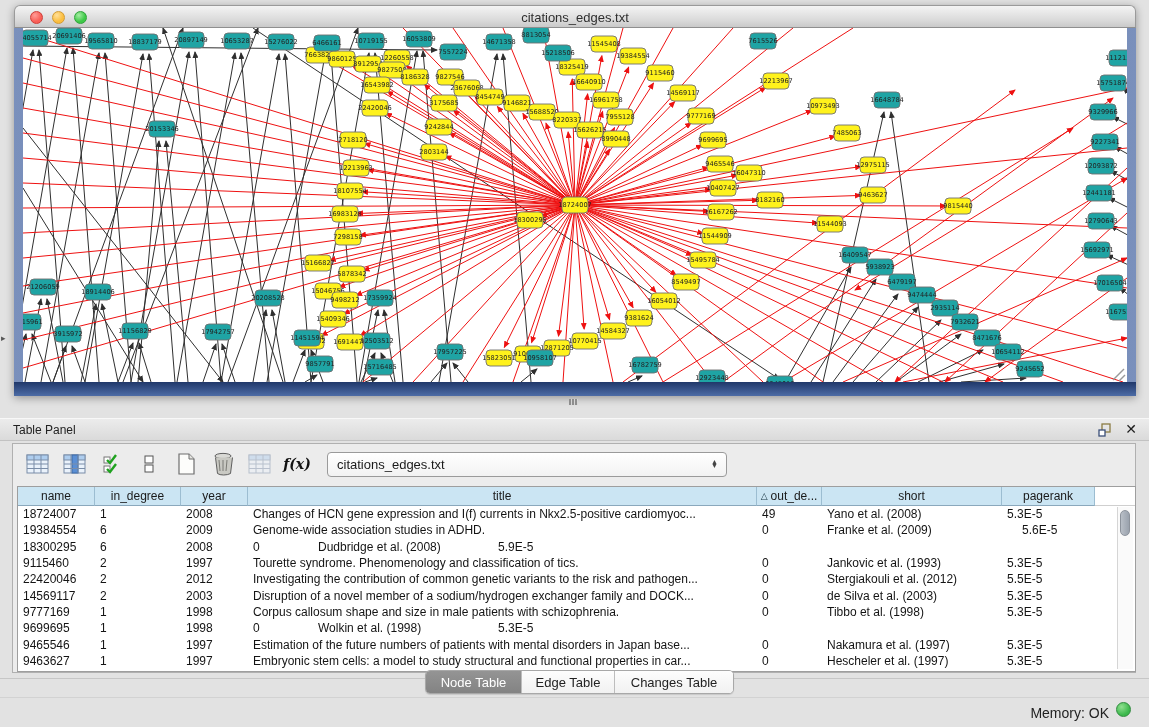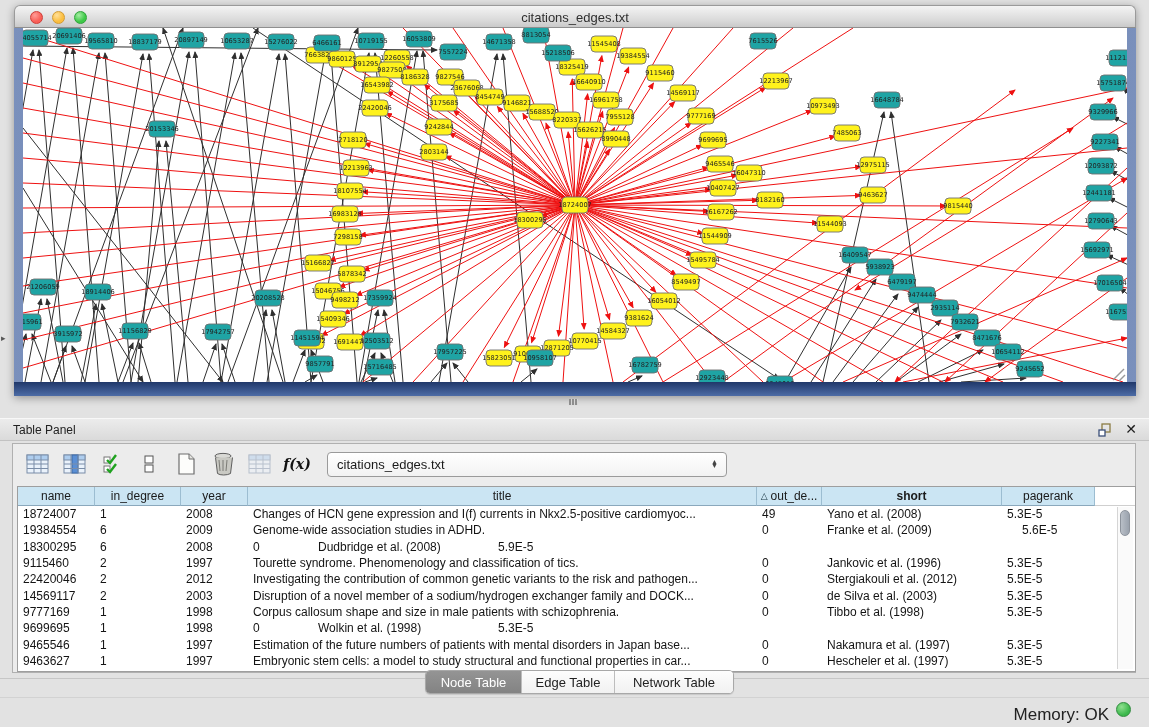--- a/index.html
+++ b/index.html
@@ -65,21 +65,21 @@
   .tabs-line{position:absolute;left:0;top:260px;width:100%;height:1px;background:#c6c6c6;}
   .tabs-line2{position:absolute;left:0;top:279px;width:100%;height:1px;background:#d2d2d2;}
   .seg-tabs{position:absolute;left:425px;top:252px;height:22px;display:flex;border:1px solid #a8a8a8;
       border-radius:5px;overflow:hidden;background:#fbfbfb;box-shadow:0 1px 1px rgba(0,0,0,.12);}
   .seg{font-size:13px;display:flex;align-items:center;justify-content:center;color:#222;
       border-right:1px solid #bdbdbd;cursor:pointer;background:linear-gradient(#fdfdfd,#f1f1f1);}
   .seg:last-child{border-right:none;}
   .seg.active{background:linear-gradient(#949494,#838383);color:#fff;}
   
   .statusbar{position:absolute;left:0;top:280px;width:100%;height:29px;}
-  .mem-label{position:absolute;right:40px;top:7px;font-size:17px;color:#222;}
+  .mem-label{position:absolute;right:40px;top:7px;font-size:14px;color:#222;}
   .mem-dot{position:absolute;right:18px;top:4px;width:15px;height:15px;border-radius:50%;
       background:radial-gradient(circle at 35% 30%,#8fe08f,#3cb84c 65%);border:1px solid #2e8b3c;box-sizing:border-box;}
   
   .mini-ic{display:block;}
 </style>
 </head>
 <body>
 
 <div class="net-window">
   <div class="titlebar">
@@ -632,21 +632,21 @@
           <div class="th" style="width: 67px;">
             <span>year</span>
           </div>
           <div class="th" style="width: 509px;">
             <span>title</span>
           </div>
           <div class="th" style="width: 65px;">
             <span class="sort-glyph">△</span>
             <span>out_de...</span>
           </div>
-          <div class="th" style="width: 180px; font-weight: bold;">
+          <div class="th" style="width: 180px;">
             <span>short</span>
           </div>
           <div class="th" style="width: 93px;">
             <span>pagerank</span>
           </div>
           <div class="th filler"></div>
         </div>
       <div id="tbody">
           <div class="trow">
             <div class="td" style="width: 77px;">18724007</div>
@@ -673,21 +673,21 @@
             <div class="td" style="width: 65px;">0</div>
             <div class="td" style="width: 180px;">Dudbridge et al. (2008)</div>
             <div class="td" style="width: 93px;">5.9E-5</div>
           </div>
           <div class="trow">
             <div class="td" style="width: 77px;">9115460</div>
             <div class="td" style="width: 86px;">2</div>
             <div class="td" style="width: 67px;">1997</div>
             <div class="td" style="width: 509px;">Tourette syndrome. Phenomenology and classification of tics.</div>
             <div class="td" style="width: 65px;">0</div>
-            <div class="td" style="width: 180px;">Jankovic et al. (1996)</div>
+            <div class="td" style="width: 180px;">Jankovic et al. (1993)</div>
             <div class="td" style="width: 93px;">5.3E-5</div>
           </div>
           <div class="trow">
             <div class="td" style="width: 77px;">22420046</div>
             <div class="td" style="width: 86px;">2</div>
             <div class="td" style="width: 67px;">2012</div>
             <div class="td" style="width: 509px;">Investigating the contribution of common genetic variants to the risk and pathogen...</div>
             <div class="td" style="width: 65px;">0</div>
             <div class="td" style="width: 180px;">Stergiakouli et al. (2012)</div>
             <div class="td" style="width: 93px;">5.5E-5</div>
@@ -741,20 +741,20 @@
         <div class="vthumb"></div>
       </div>
     </div>
   </div>
 
   <div class="tabs-line"></div>
   <div class="tabs-line2"></div>
   <div class="seg-tabs" id="segtabs">
       <div class="seg active" style="width: 95px;">Node Table</div>
       <div class="seg" style="width: 92px;">Edge Table</div>
-      <div class="seg" style="width: 118px;">Network Table</div>
+      <div class="seg" style="width: 118px;">Changes Table</div>
     </div>
 
   <div class="statusbar">
     <span class="mem-label">Memory: OK</span>
     <span class="mem-dot"></span>
   </div>
 </div>
 
 </body></html>

